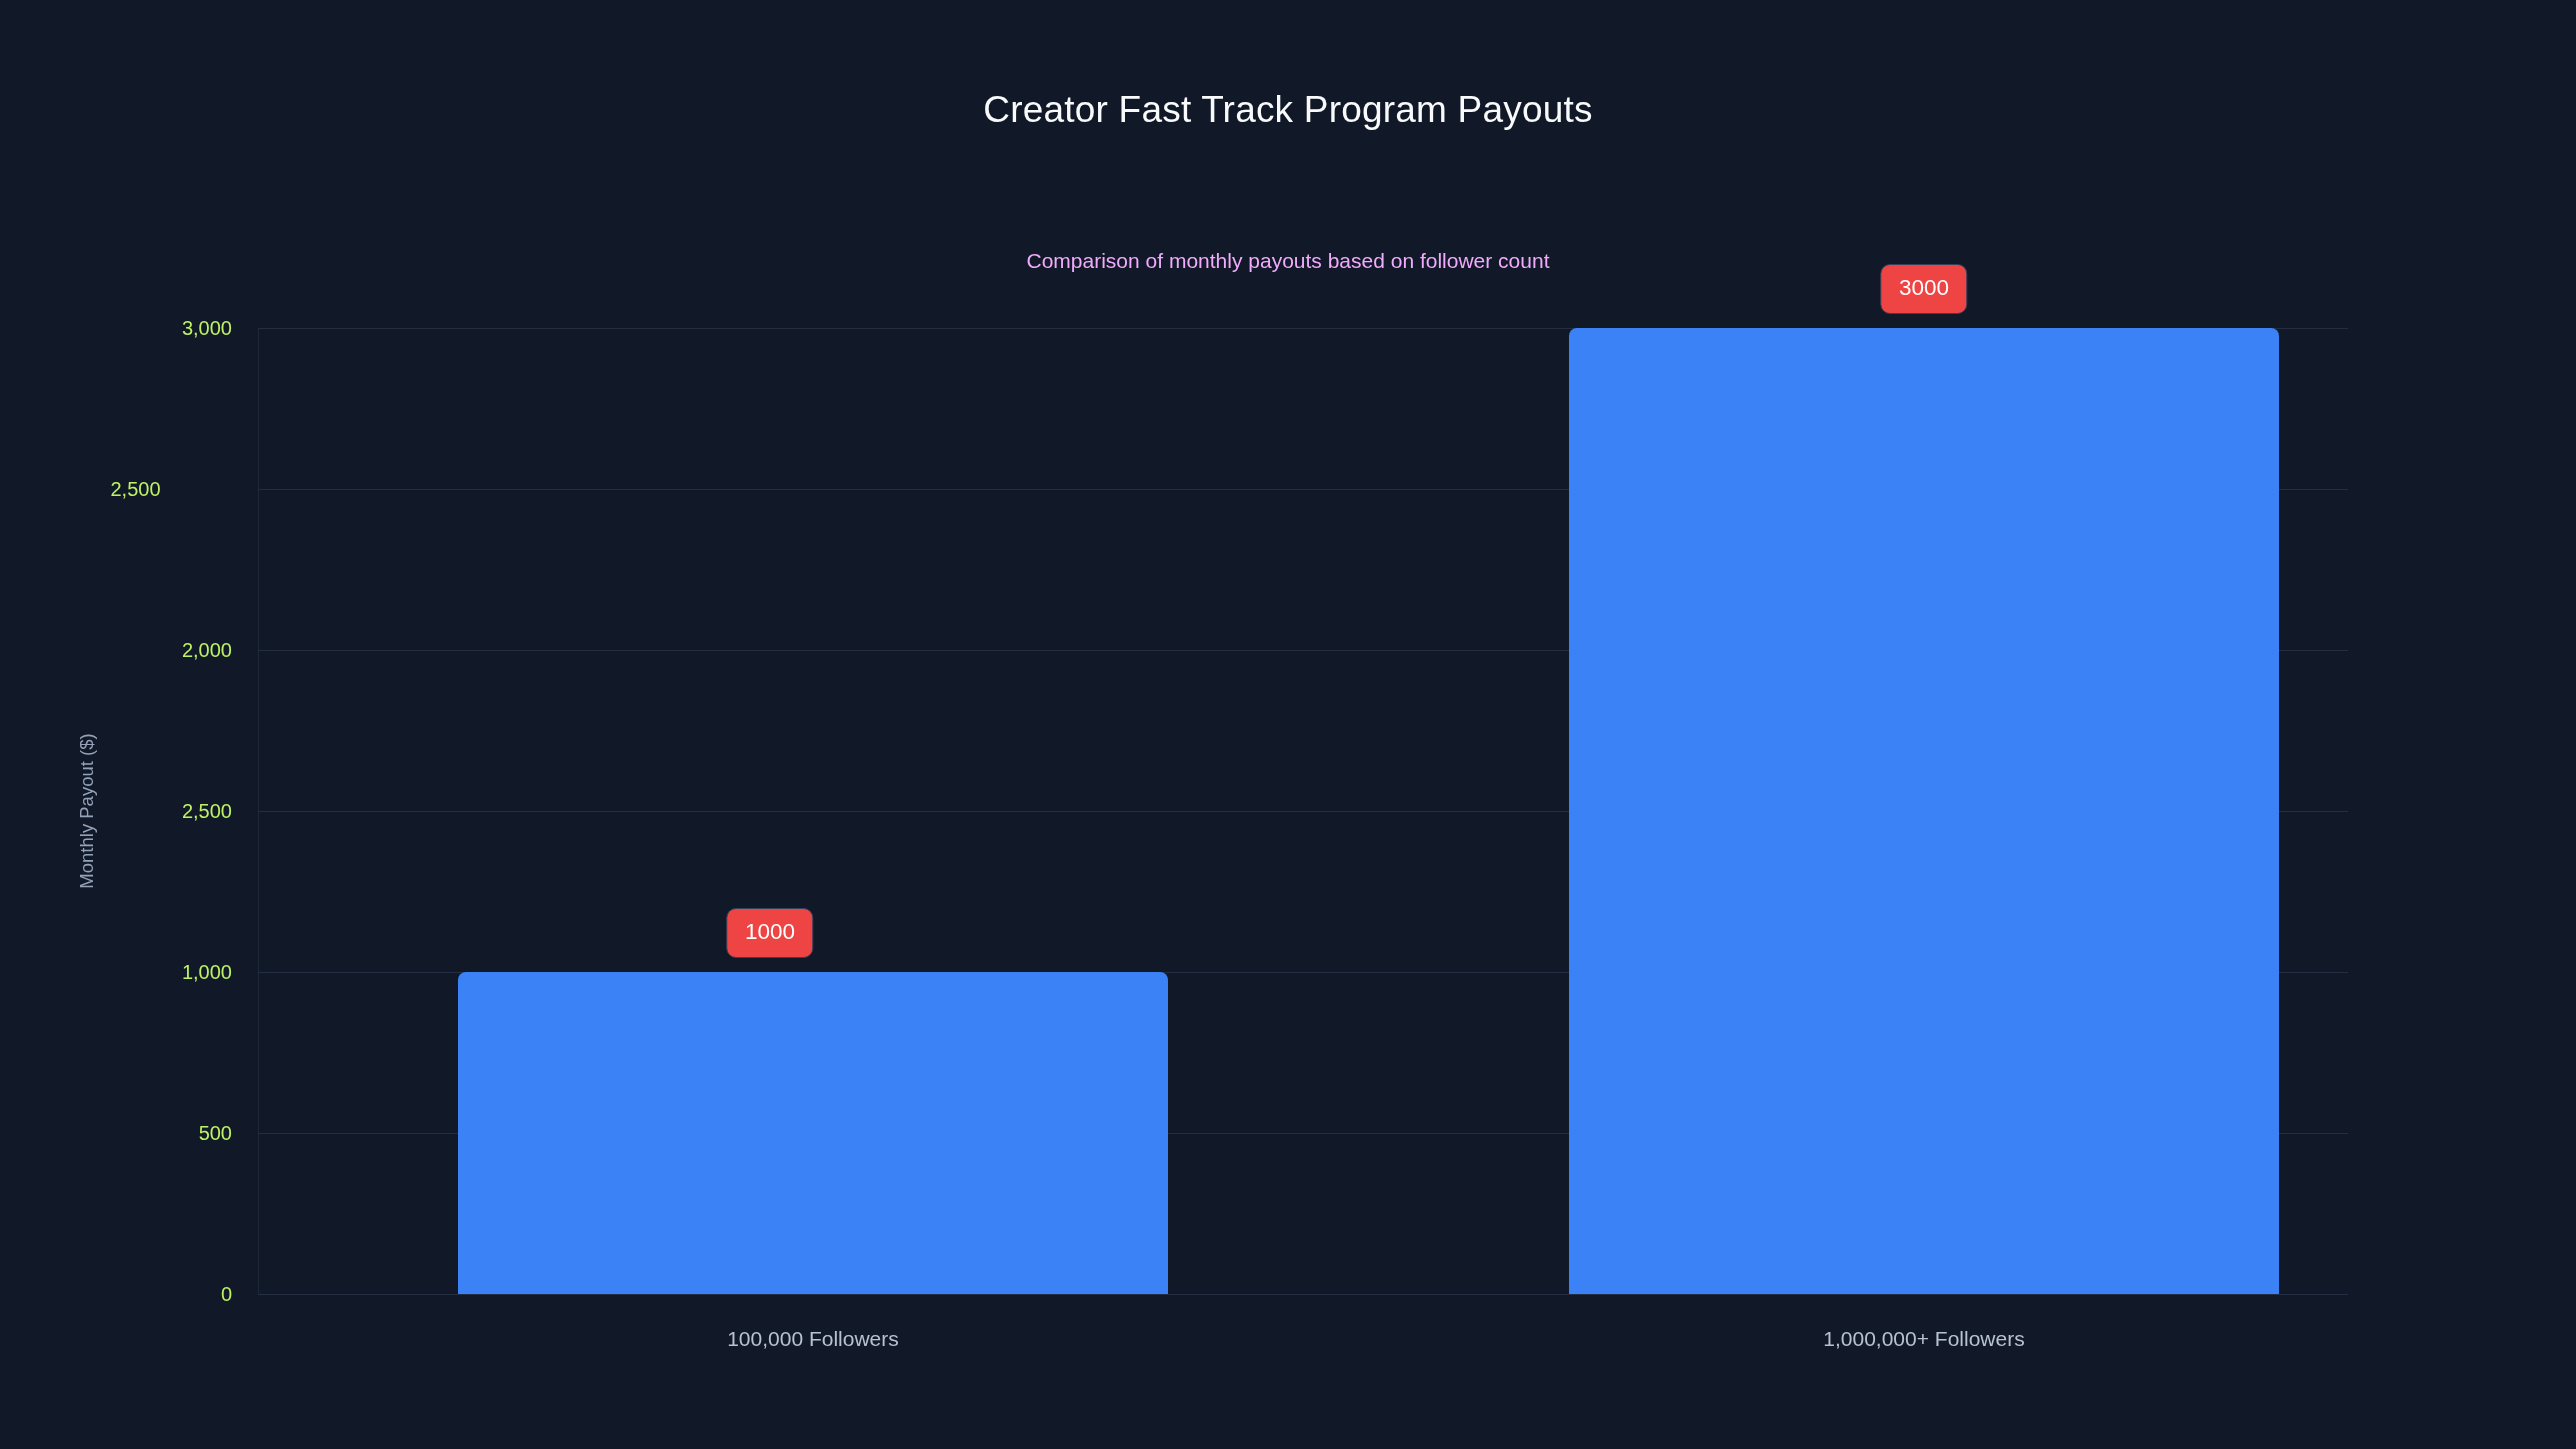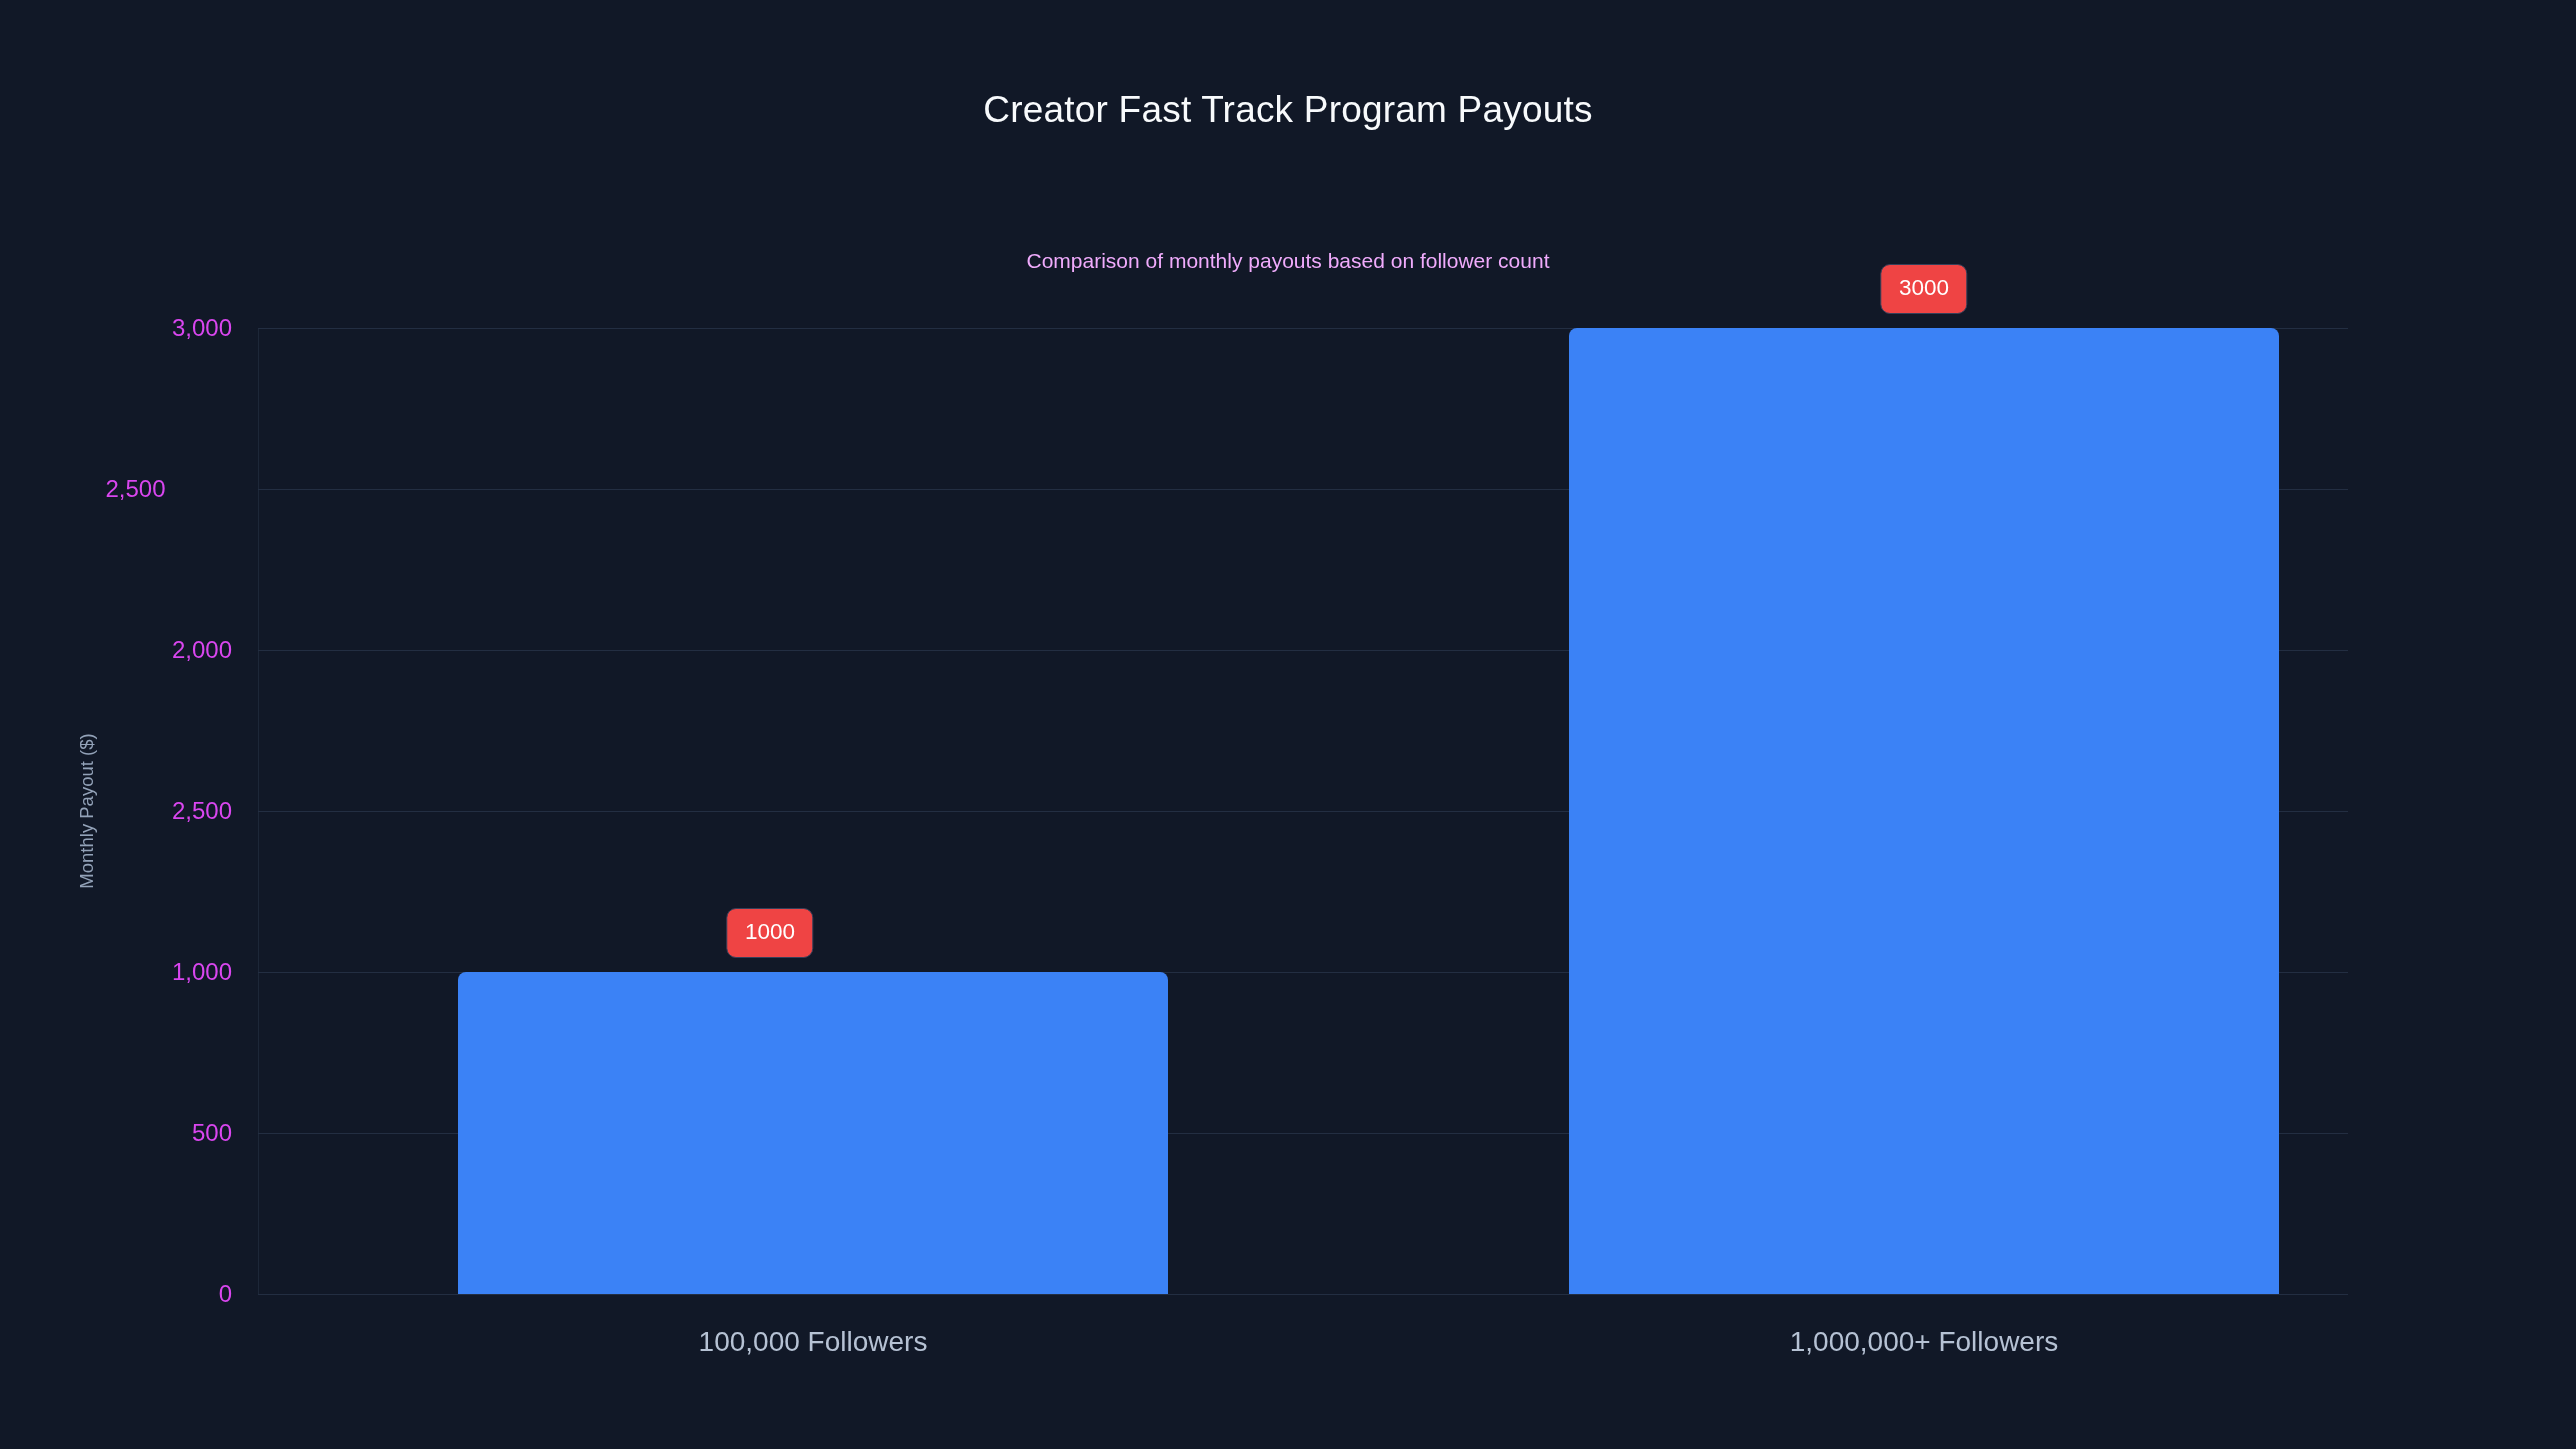--- a/index.html
+++ b/index.html
@@ -67,22 +67,22 @@
     height: 967px;
     background: #1d2738;
   }
 
   
   .y-tick-label {
     position: absolute;
     right: 0;
     width: 193px;
     text-align: right;
-    font-size: 24px;
-    color: #d946ef;
+    font-size: 20px;
+    color: #bef264;
     line-height: 1;
     transform: translateY(-50%);
   }
   #y-tick-labels {
     position: absolute;
     left: 32px;
     top: 328px;
     width: 200px;
     height: 966px;
   }
@@ -95,21 +95,21 @@
     color: #93a2b8;
     text-align: center;
     line-height: 1;
     transform: rotate(-90deg) translate(-50%, -50%);
     transform-origin: 0 0;
     white-space: nowrap;
   }
   .x-tick-label {
     position: absolute;
     top: 1328px;
-    font-size: 28px;
+    font-size: 21px;
     color: #b6c2d4;
     text-align: center;
     line-height: 1;
     transform: translateX(-50%);
     white-space: nowrap;
   }
 
   
   .bar {
     position: absolute;

